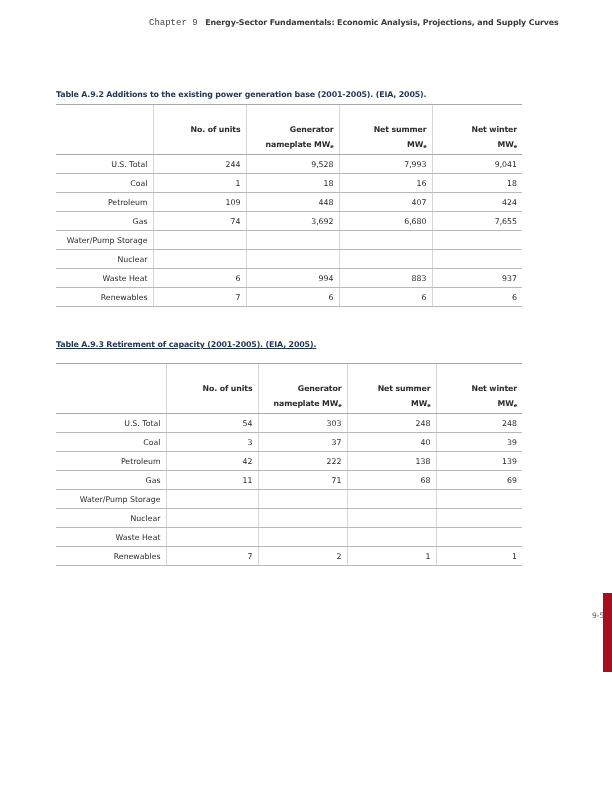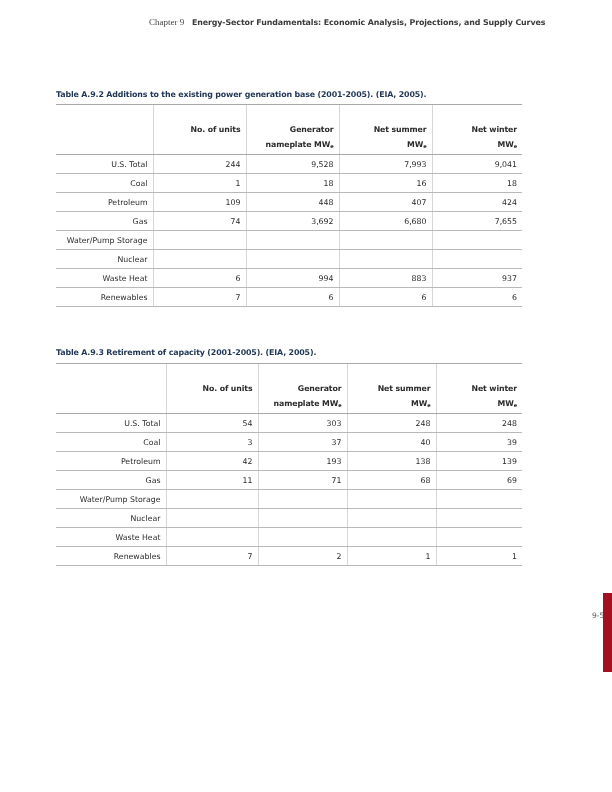--- a/index.html
+++ b/index.html
@@ -1,19 +1,19 @@
 <!DOCTYPE html>
 <html><head>
 <meta charset="utf-8">
 <style>
   html, body { margin: 0; padding: 0; background: #ffffff; }
   body { width: 612px; height: 792px; position: relative; overflow: hidden;
          font-family: "DejaVu Sans", "Liberation Sans", sans-serif; color: #2a2a2a; }
   .running-head { position: absolute; top: 17px; left: 149px; font-size: 8.3px; color: #333; white-space: nowrap; }
-  .running-head .chap { font-family: Liberation Serif, serif; font-size: 9px; color: #444; margin-right: 5px; }
+  .running-head .chap { font-family: Liberation Mono, monospace; font-size: 9px; color: #444; margin-right: 5px; }
   .running-head .title { font-family: "DejaVu Sans", sans-serif; font-weight: bold; font-size: 7.9px; color: #3a3a3a; letter-spacing: -0.1px; }
   .table-caption { position: absolute; left: 56px; font-size: 7.9px; font-weight: bold; color: #1f3554; white-space: nowrap; letter-spacing: -0.15px; }
   table.data { position: absolute; left: 56px; width: 466px; border-collapse: collapse; font-size: 7.8px; color: #2a2a2a; table-layout: fixed; }
   table.data th, table.data td { padding: 0 5px 0 0; height: 18px; border-bottom: 1.2px solid #b8b8b8; border-left: 1px solid #d6d6d6; text-align: right; vertical-align: middle; white-space: nowrap; }
   table.data th:first-child, table.data td:first-child { border-left: none; text-align: left; padding-left: 0; }
   table.data thead th { font-weight: bold; color: #2a2a2a; height: 32px; vertical-align: top; padding-top: 17px; line-height: 15px; border-bottom: 1.2px solid #a8a8a8; letter-spacing: -0.1px; }
   table.data thead tr.top-rule th { border-top: 1.2px solid #a8a8a8; }
   table.data td.label { padding-left: 1px; text-align: right; }
   sub { font-size: 5px; vertical-align: -1px; }
   .page-num { position: absolute; top: 611px; left: 576px; font-size: 7.5px; color: #555; margin-left: 16px; }
@@ -98,21 +98,21 @@
     <tr>
         <td class="label">Renewables</td>
         <td>7</td>
         <td>6</td>
         <td>6</td>
         <td>6</td>
       </tr>
   </tbody>
 </table>
 
-<div class="table-caption" style="top:348px;">Table A.9.3 Retirement of capacity (2001-2005). (EIA, 2005).</div>
+<div class="table-caption" style="top:340px;text-decoration:underline;">Table A.9.3 Retirement of capacity (2001-2005). (EIA, 2005).</div>
 <table class="data" style="top:363px;">
   <colgroup>
       <col style="width:110px">
       <col style="width:92px">
       <col style="width:89px">
       <col style="width:89px">
       <col style="width:86px">
     </colgroup>
   <thead>
     <tr class="top-rule">
@@ -134,21 +134,21 @@
     <tr>
         <td class="label">Coal</td>
         <td>3</td>
         <td>37</td>
         <td>40</td>
         <td>39</td>
       </tr>
     <tr>
         <td class="label">Petroleum</td>
         <td>42</td>
-        <td>193</td>
+        <td>222</td>
         <td>138</td>
         <td>139</td>
       </tr>
     <tr>
         <td class="label">Gas</td>
         <td>11</td>
         <td>71</td>
         <td>68</td>
         <td>69</td>
       </tr>

